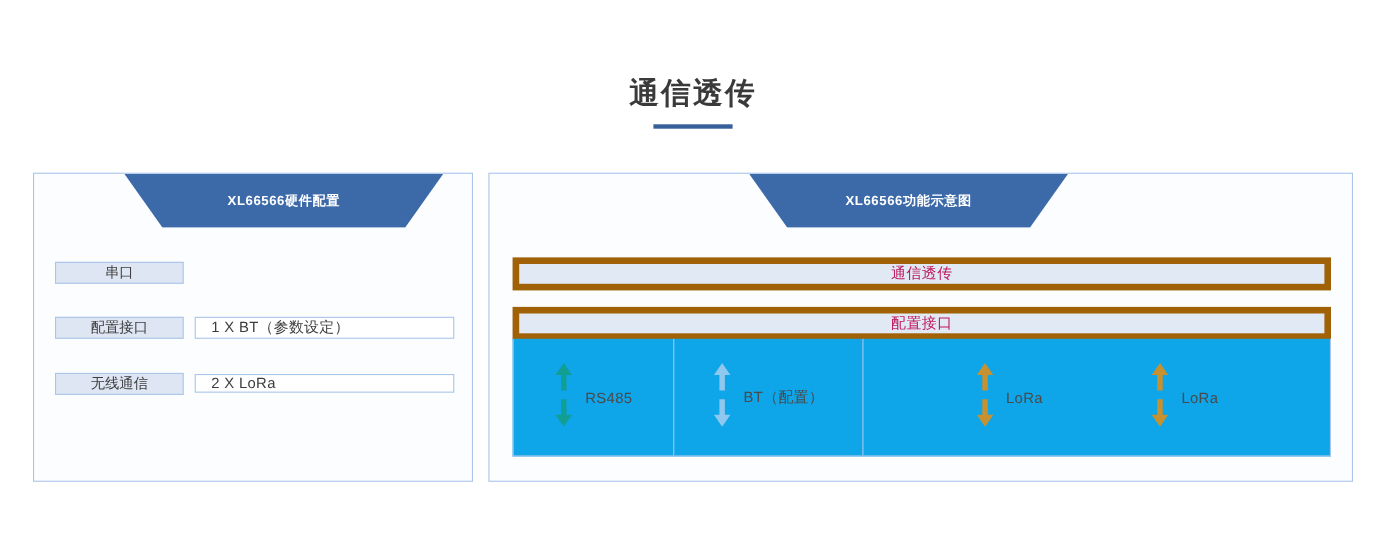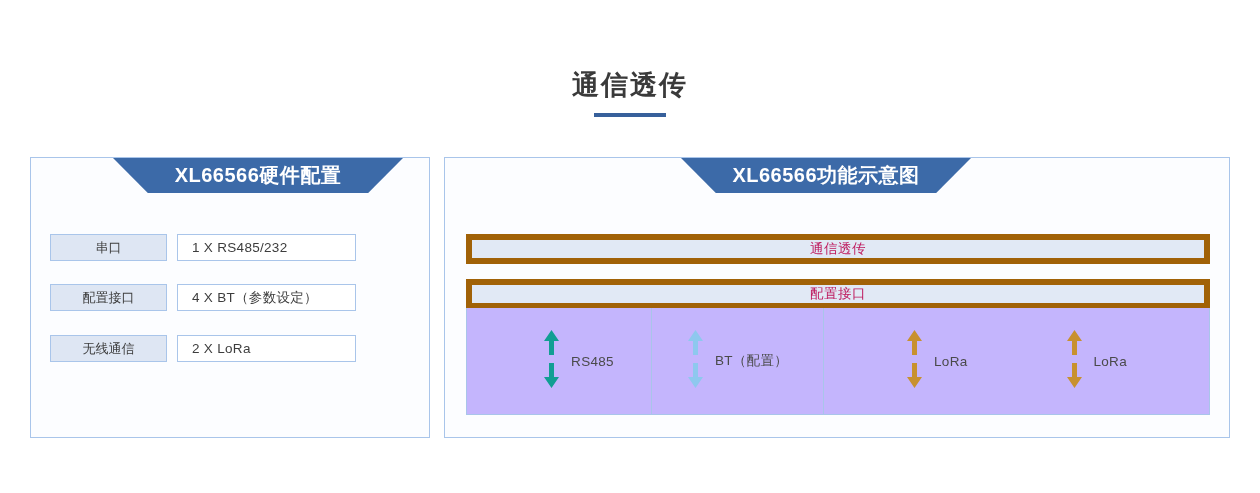--- a/index.html
+++ b/index.html
@@ -43,39 +43,40 @@
   }
   #panel-left  { left: 30px;  top: 157px; width: 400px; height: 281px; }
   #panel-right { left: 444px; top: 157px; width: 786px; height: 281px; }
 
   
   .banner {
     position: absolute;
     top: 0;
     background: #3c6aa8;
     color: #ffffff;
-    font-size: 20px;
+    font-size: 12px;
     font-weight: bold;
     letter-spacing: .5px;
     display: flex;
     align-items: center;
     justify-content: center;
-    height: 35px;
+    height: 49px;
     clip-path: polygon(0 0, 100% 0, 88% 100%, 12% 100%);
   }
   #banner-left  { left: 82px;  width: 290px; }
   #banner-right { left: 236px; width: 290px; }
 
   
   .hw-row {
     position: absolute;
     left: 19px;
-    width: 306px;
+    width: 363px;
     height: 27px;
     display: flex;
+    align-items: center;
   }
   #hw-row-0 { top: 76px; }
   #hw-row-1 { top: 126px; }
   #hw-row-2 { top: 177px; }
 
   .hw-label {
     width: 117px;
     background: #dee6f3;
     border: 1px solid #a9c5ea;
     display: flex;
@@ -118,22 +119,21 @@
   
   #fn-grid {
     position: absolute;
     left: 21px;
     top: 150px;
     width: 744px;
     height: 107px;
     border: 1px solid #a9c5ea;
     border-top: none;
     display: flex;
-    background: #c4b5fd;
-    padding-left: 39px;
+    background: #0ea5e9;
   }
   .fn-cell {
     display: flex;
     align-items: center;
     justify-content: center;
     border-right: 1px solid #a9c5ea;
     height: 100%;
   }
   .fn-cell:last-child { border-right: none; }
   #fn-cell-rs485 { width: 146px; }
@@ -162,26 +162,25 @@
 </div>
 
 <div class="panel" id="panel-left">
 
   <div class="banner" id="banner-left">
     <span>XL66566硬件配置</span>
   </div>
 
   <div class="hw-row" id="hw-row-0">
     <div class="hw-label">串口</div>
-    <div class="hw-value">1 X RS485/232</div>
   </div>
 
   <div class="hw-row" id="hw-row-1">
     <div class="hw-label">配置接口</div>
-    <div class="hw-value">4 X BT（参数设定）</div>
+    <div class="hw-value">1 X BT（参数设定）</div>
   </div>
 
   <div class="hw-row" id="hw-row-2">
     <div class="hw-label">无线通信</div>
     <div class="hw-value">2 X LoRa</div>
   </div>
 </div>
 
 <div class="panel" id="panel-right">
 

